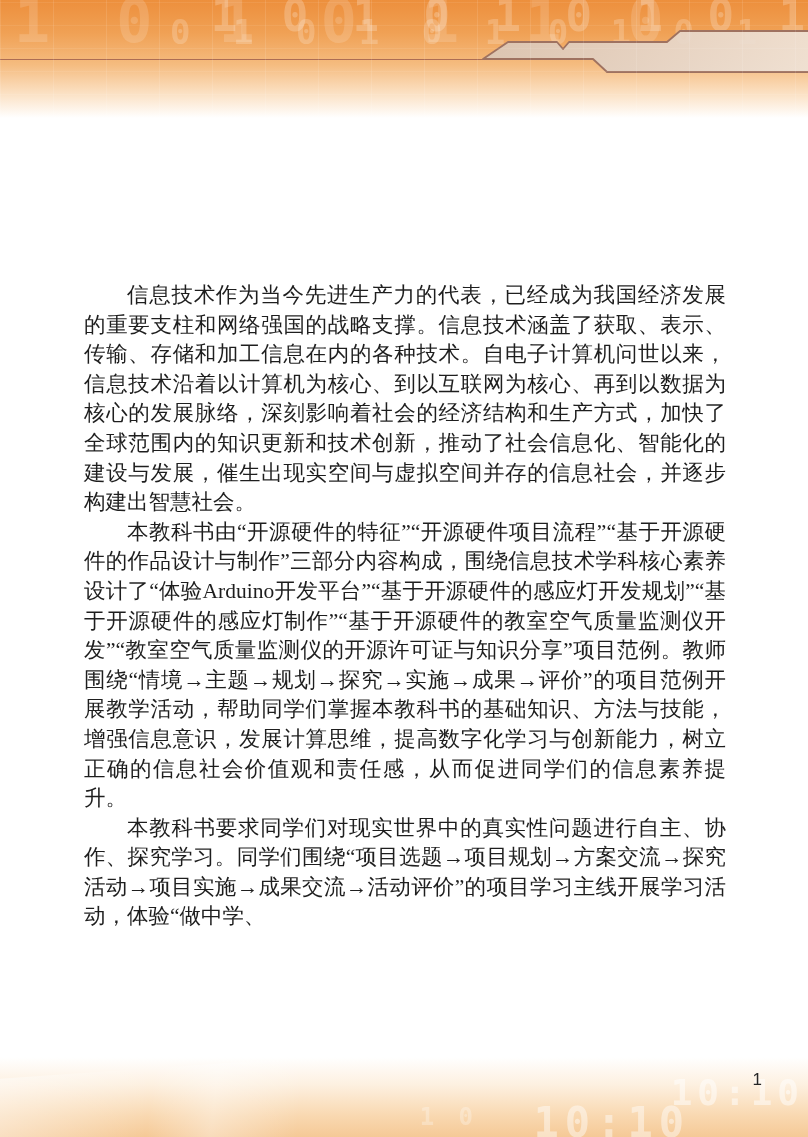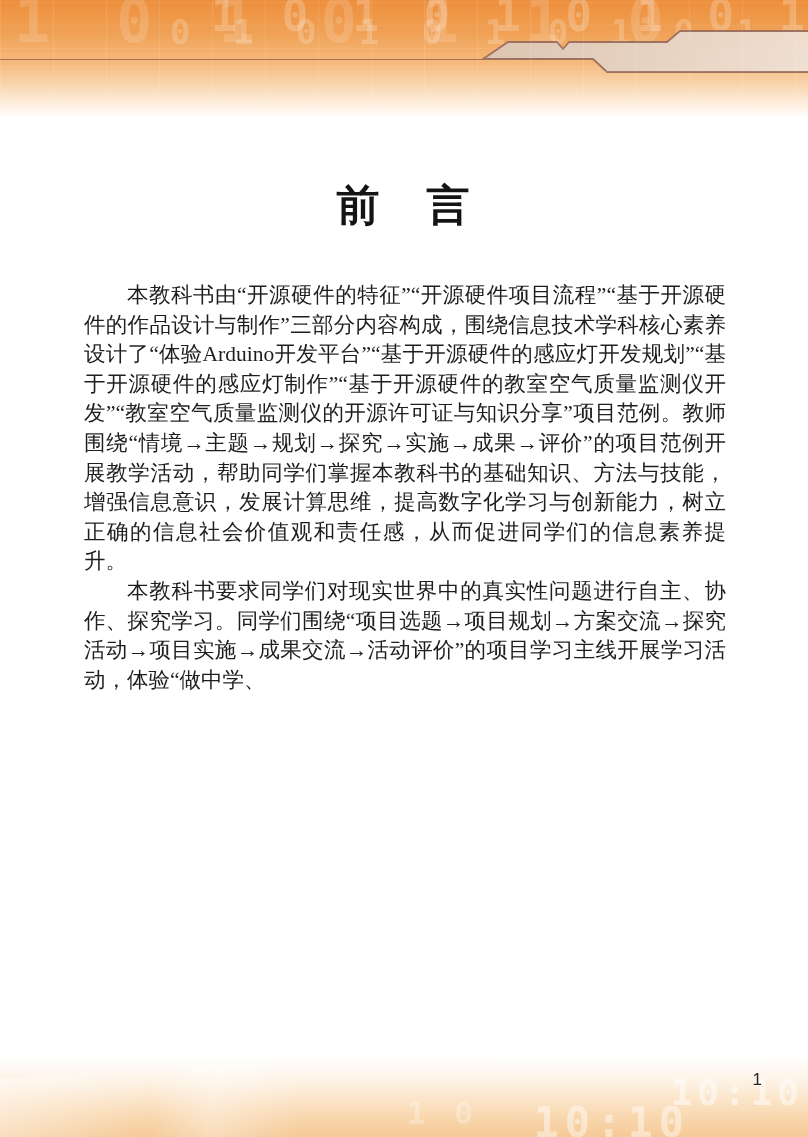--- a/index.html
+++ b/index.html
@@ -75,21 +75,21 @@
       rgba(255,255,255,.35) 60%, rgba(255,255,255,0) 80%);
     transform:rotate(-4deg);
   }
   .fbin {
     position:absolute;
     font-family:"DejaVu Sans Mono", monospace;
     font-weight:bold; color:#ffffff; white-space:nowrap;
   }
   .fbin.f1 { right:4px;   bottom:24px; font-size:36px; opacity:.50; letter-spacing:5px; }
   .fbin.f2 { right:118px; bottom:-10px; font-size:42px; opacity:.45; letter-spacing:6px; }
-  .fbin.f3 { right:330px; bottom:6px;  font-size:31px; opacity:.28; letter-spacing:5px; }
+  .fbin.f3 { right:330px; bottom:6px;  font-size:24px; opacity:.28; letter-spacing:5px; }
   .pageno {
     position:absolute; top:13px; right:46px;
     font-size:17px; color:#262626;
     font-family:"Liberation Sans", sans-serif;
   }
 </style>
 </head>
 <body>
 
 <div class="page">
@@ -104,23 +104,23 @@
         <linearGradient id="rg" x1="0" y1="0" x2="1" y2="0">
           <stop offset="0" stop-color="#dac6b6"></stop>
           <stop offset="0.55" stop-color="#e6d6c9"></stop>
           <stop offset="1" stop-color="#efe3d8"></stop>
         </linearGradient>
       </defs>
       <polygon points="483,59 508,42 557,42 563,49 569,42 667,42 680,31 812,31 812,72 607,72 593,59" fill="url(#rg)" fill-opacity="0.92" stroke="#9f7260" stroke-width="1.8" stroke-linejoin="round"></polygon>
     </svg>
   </div>
 
-  <h1 class="title">前　言</h1>
 
   <main class="content">
+    <p>信息技术作为当今先进生产力的代表，已经成为我国经济发展的重要支柱和网络强国的战略支撑。信息技术涵盖了获取、表示、传输、存储和加工信息在内的各种技术。自电子计算机问世以来，信息技术沿着以计算机为核心、到以互联网为核心、再到以数据为核心的发展脉络，深刻影响着社会的经济结构和生产方式，加快了全球范围内的知识更新和技术创新，推动了社会信息化、智能化的建设与发展，催生出现实空间与虚拟空间并存的信息社会，并逐步构建出智慧社会。</p>
     <p>本教科书由“开源硬件的特征”“开源硬件项目流程”“基于开源硬件的作品设计与制作”三部分内容构成，围绕信息技术学科核心素养设计了“体验Arduino开发平台”“基于开源硬件的感应灯开发规划”“基于开源硬件的感应灯制作”“基于开源硬件的教室空气质量监测仪开发”“教室空气质量监测仪的开源许可证与知识分享”项目范例。教师围绕“情境→主题→规划→探究→实施→成果→评价”的项目范例开展教学活动，帮助同学们掌握本教科书的基础知识、方法与技能，增强信息意识，发展计算思维，提高数字化学习与创新能力，树立正确的信息社会价值观和责任感，从而促进同学们的信息素养提升。</p>
     <p>本教科书要求同学们对现实世界中的真实性问题进行自主、协作、探究学习。同学们围绕“项目选题→项目规划→方案交流→探究活动→项目实施→成果交流→活动评价”的项目学习主线开展学习活动，体验“做中学、</p>
   </main>
 
   <div class="footer">
     <span class="fbin f1">10:10</span>
     <span class="fbin f2">10:10</span>
     <span class="fbin f3">1 0</span>
     <span class="pageno">1</span>
   </div>

